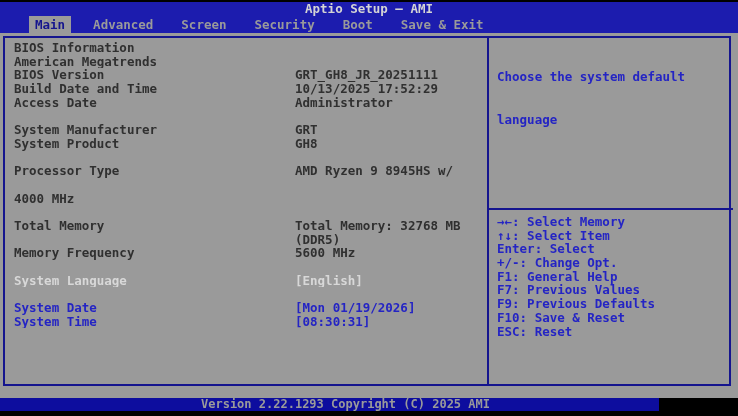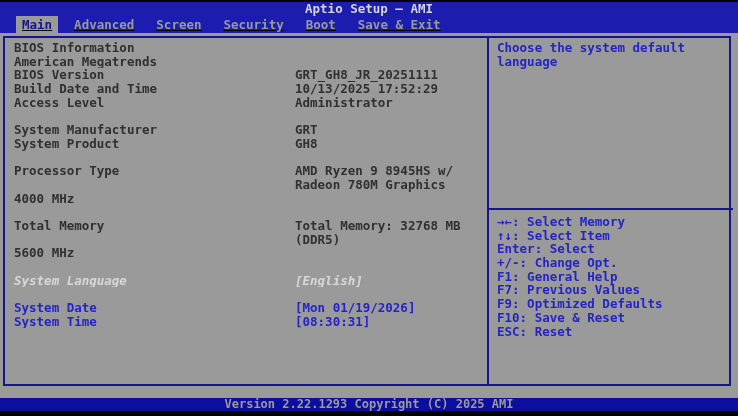--- a/index.html
+++ b/index.html
@@ -17,48 +17,48 @@
   body{
     width:738px;height:416px;position:relative;overflow:hidden;
     background:#000;
     font-family:"DejaVu Sans Mono","Liberation Mono",monospace;
     font-weight:bold;font-size:12.5px;
     -webkit-font-smoothing:none;
   }
   .top-strip{position:absolute;left:0;top:0;width:738px;height:2px;background:#000;}
   .header{position:absolute;left:0;top:2px;width:738px;height:31px;background:var(--header_blue);}
   .title-row{height:14px;line-height:14px;text-align:center;color:var(--title_text);}
-  .tab-row{position:absolute;left:16px;bottom:0;display:flex;gap:10px;text-decoration:underline;}
+  .tab-row{position:absolute;left:29px;bottom:0;display:flex;gap:16px;}
   .tab{
     padding:1px 6px 0 6px;height:16px;line-height:15px;
     color:var(--muted_gray);cursor:default;white-space:pre;
   }
   .tab.selected{background:var(--panel_gray);color:var(--border_navy);}
   .content{position:absolute;left:0;top:33px;width:738px;height:365px;background:var(--panel_gray);}
   .panel-frame{
     position:absolute;left:3px;top:3px;width:728px;height:350px;
     border:2px solid var(--border_navy);box-sizing:border-box;
   }
   .divider-v{position:absolute;left:487px;top:3px;width:2px;height:350px;background:var(--border_navy);}
   .divider-h{position:absolute;left:489px;top:175px;width:244px;height:2px;background:var(--border_navy);}
   .left-pane{position:absolute;left:14px;top:8px;width:466px;}
   .row{height:13.7px;line-height:13.7px;white-space:pre;display:flex;}
   .row .label{width:281px;flex:0 0 281px;overflow:hidden;}
   .row .value{flex:1;overflow:hidden;}
   .row.info{color:var(--info_text);}
-  .row.selected{color:var(--selected_text);font-style:italic;}
+  .row.selected{color:var(--selected_text);}
   .row.editable{color:var(--item_blue);}
   .help-pane{position:absolute;left:497px;top:8px;width:232px;color:var(--item_blue);}
-  .help-line{height:13.7px;line-height:13.7px;white-space:pre;}
+  .help-line{height:13.7px;line-height:13.7px;white-space:pre;margin-top:29px;}
   .keys-pane{position:absolute;left:497px;top:182px;width:232px;color:var(--item_blue);}
   .key-line{height:13.7px;line-height:13.7px;white-space:pre;}
   .footer{
-    position:absolute;left:0;top:398px;width:738px;height:13px;
+    position:absolute;left:0;top:398px;width:627px;height:13px;
     background:var(--footer_blue);color:var(--muted_gray);
-    text-align:center;line-height:13px;font-size:12px;white-space:pre;
+    text-align:center;line-height:13px;font-size:12px;white-space:pre;padding-left:32px;
   }
   .bottom-strip{position:absolute;left:0;top:411px;width:738px;height:5px;background:#000;}
 </style>
 </head>
 <body>
 
 <div class="top-strip"></div>
 
 <div class="header">
   <div class="title-row">Aptio Setup – AMI</div>
@@ -75,51 +75,51 @@
 <div class="content">
   <div class="panel-frame"></div>
   <div class="divider-v"></div>
   <div class="divider-h"></div>
 
   <div class="left-pane">
       <div class="row info"><span class="label">BIOS Information</span><span class="value"></span></div>
       <div class="row info"><span class="value">American Megatrends</span></div>
       <div class="row info"><span class="label">BIOS Version</span><span class="value">GRT_GH8_JR_20251111</span></div>
       <div class="row info"><span class="label">Build Date and Time</span><span class="value">10/13/2025 17:52:29</span></div>
-      <div class="row info"><span class="label">Access Level</span><span class="value">Administrator</span></div>
+      <div class="row info"><span class="label">Access Date</span><span class="value">Administrator</span></div>
       <div class="row spacer"></div>
       <div class="row info"><span class="label">System Manufacturer</span><span class="value">GRT</span></div>
       <div class="row info"><span class="label">System Product</span><span class="value">GH8</span></div>
       <div class="row spacer"></div>
       <div class="row info"><span class="label">Processor Type</span><span class="value">AMD Ryzen 9 8945HS w/</span></div>
-      <div class="row info"><span class="label"></span><span class="value">Radeon 780M Graphics</span></div>
+      <div class="row info"><span class="label"></span></div>
       <div class="row info"><span class="value">4000 MHz</span></div>
       <div class="row spacer"></div>
       <div class="row info"><span class="label">Total Memory</span><span class="value">Total Memory: 32768 MB</span></div>
       <div class="row info"><span class="label"></span><span class="value">(DDR5)</span></div>
-      <div class="row info"><span class="value">5600 MHz</span></div>
+      <div class="row info"><span class="label">Memory Frequency</span><span class="value">5600 MHz</span></div>
       <div class="row spacer"></div>
       <div class="row selected"><span class="label">System Language</span><span class="value">[English]</span></div>
       <div class="row spacer"></div>
       <div class="row editable"><span class="label">System Date</span><span class="value">[Mon 01/19/2026]</span></div>
       <div class="row editable"><span class="label">System Time</span><span class="value">[08:30:31]</span></div>
     </div>
 
   <div class="help-pane">
       <div class="help-line">Choose the system default</div>
       <div class="help-line">language</div>
     </div>
 
   <div class="keys-pane">
       <div class="key-line">→←: Select Memory</div>
       <div class="key-line">↑↓: Select Item</div>
       <div class="key-line">Enter: Select</div>
       <div class="key-line">+/-: Change Opt.</div>
       <div class="key-line">F1: General Help</div>
       <div class="key-line">F7: Previous Values</div>
-      <div class="key-line">F9: Optimized Defaults</div>
+      <div class="key-line">F9: Previous Defaults</div>
       <div class="key-line">F10: Save &amp; Reset</div>
       <div class="key-line">ESC: Reset</div>
     </div>
 </div>
 
 <div class="footer">Version 2.22.1293 Copyright (C) 2025 AMI</div>
 <div class="bottom-strip"></div>
 
 </body></html>

